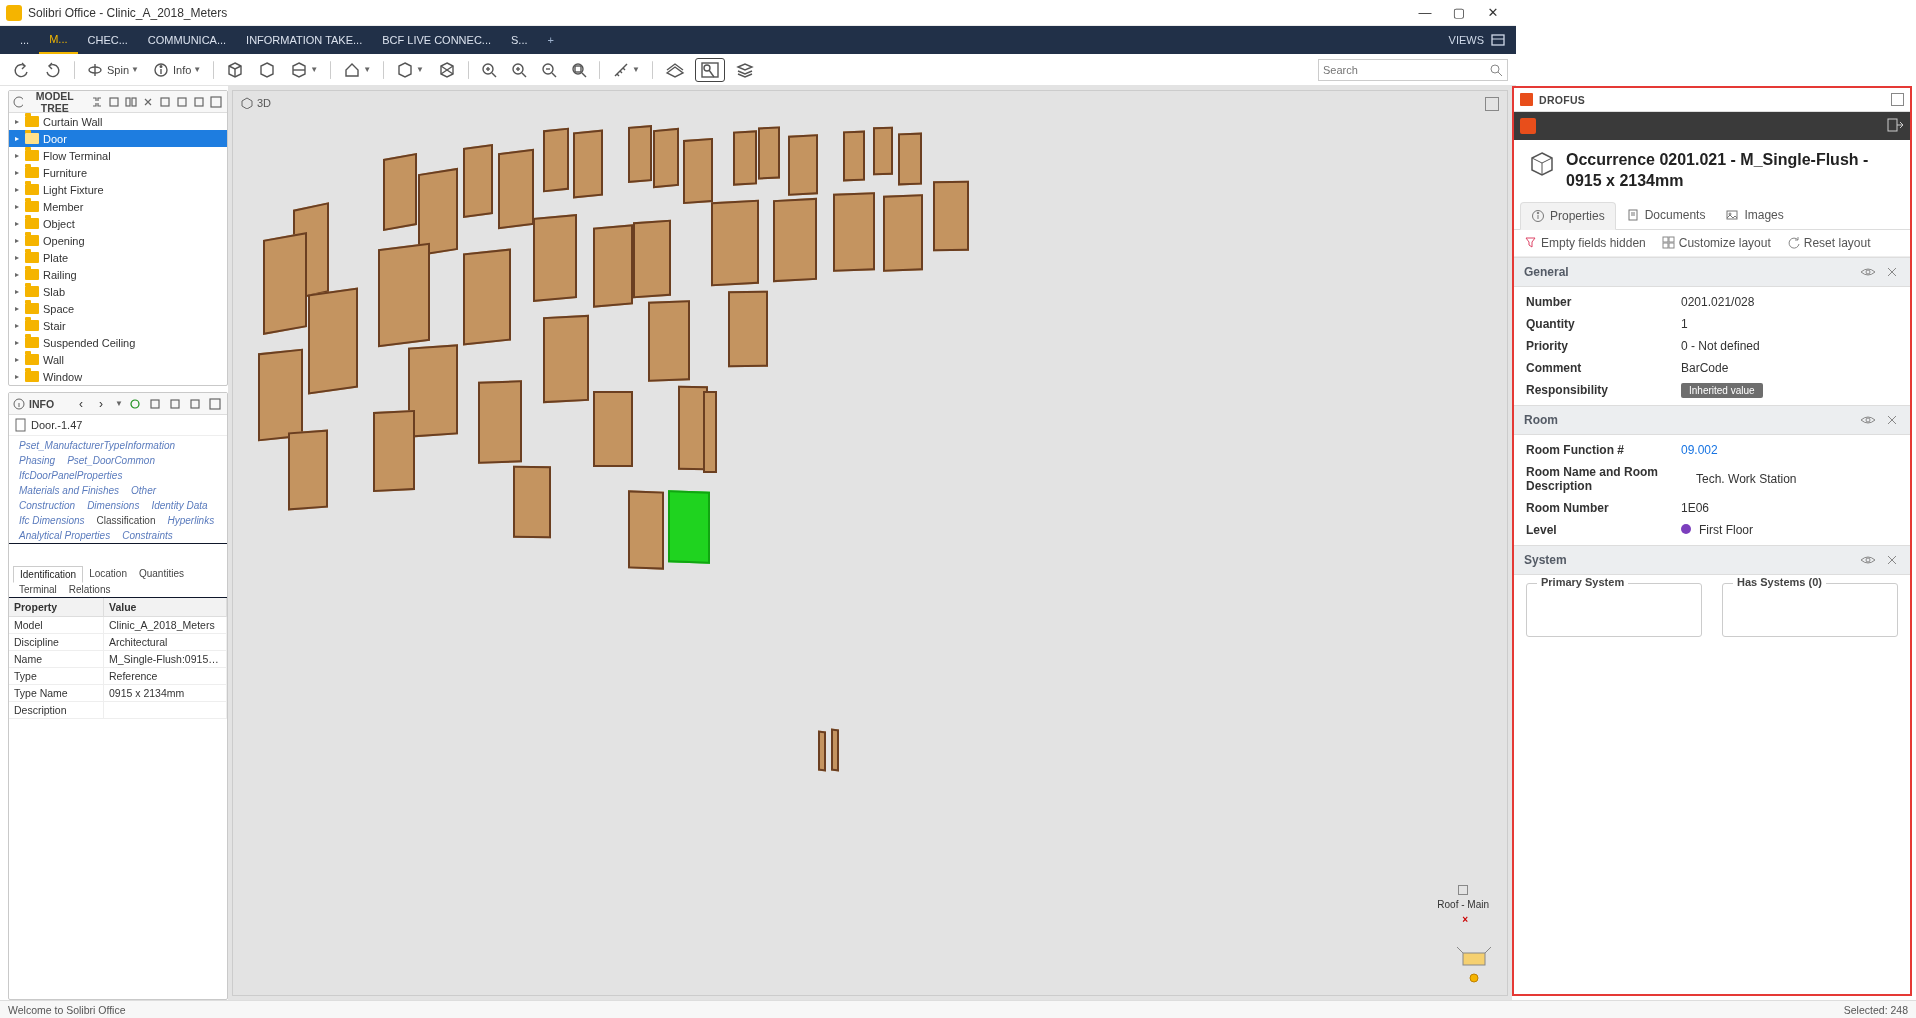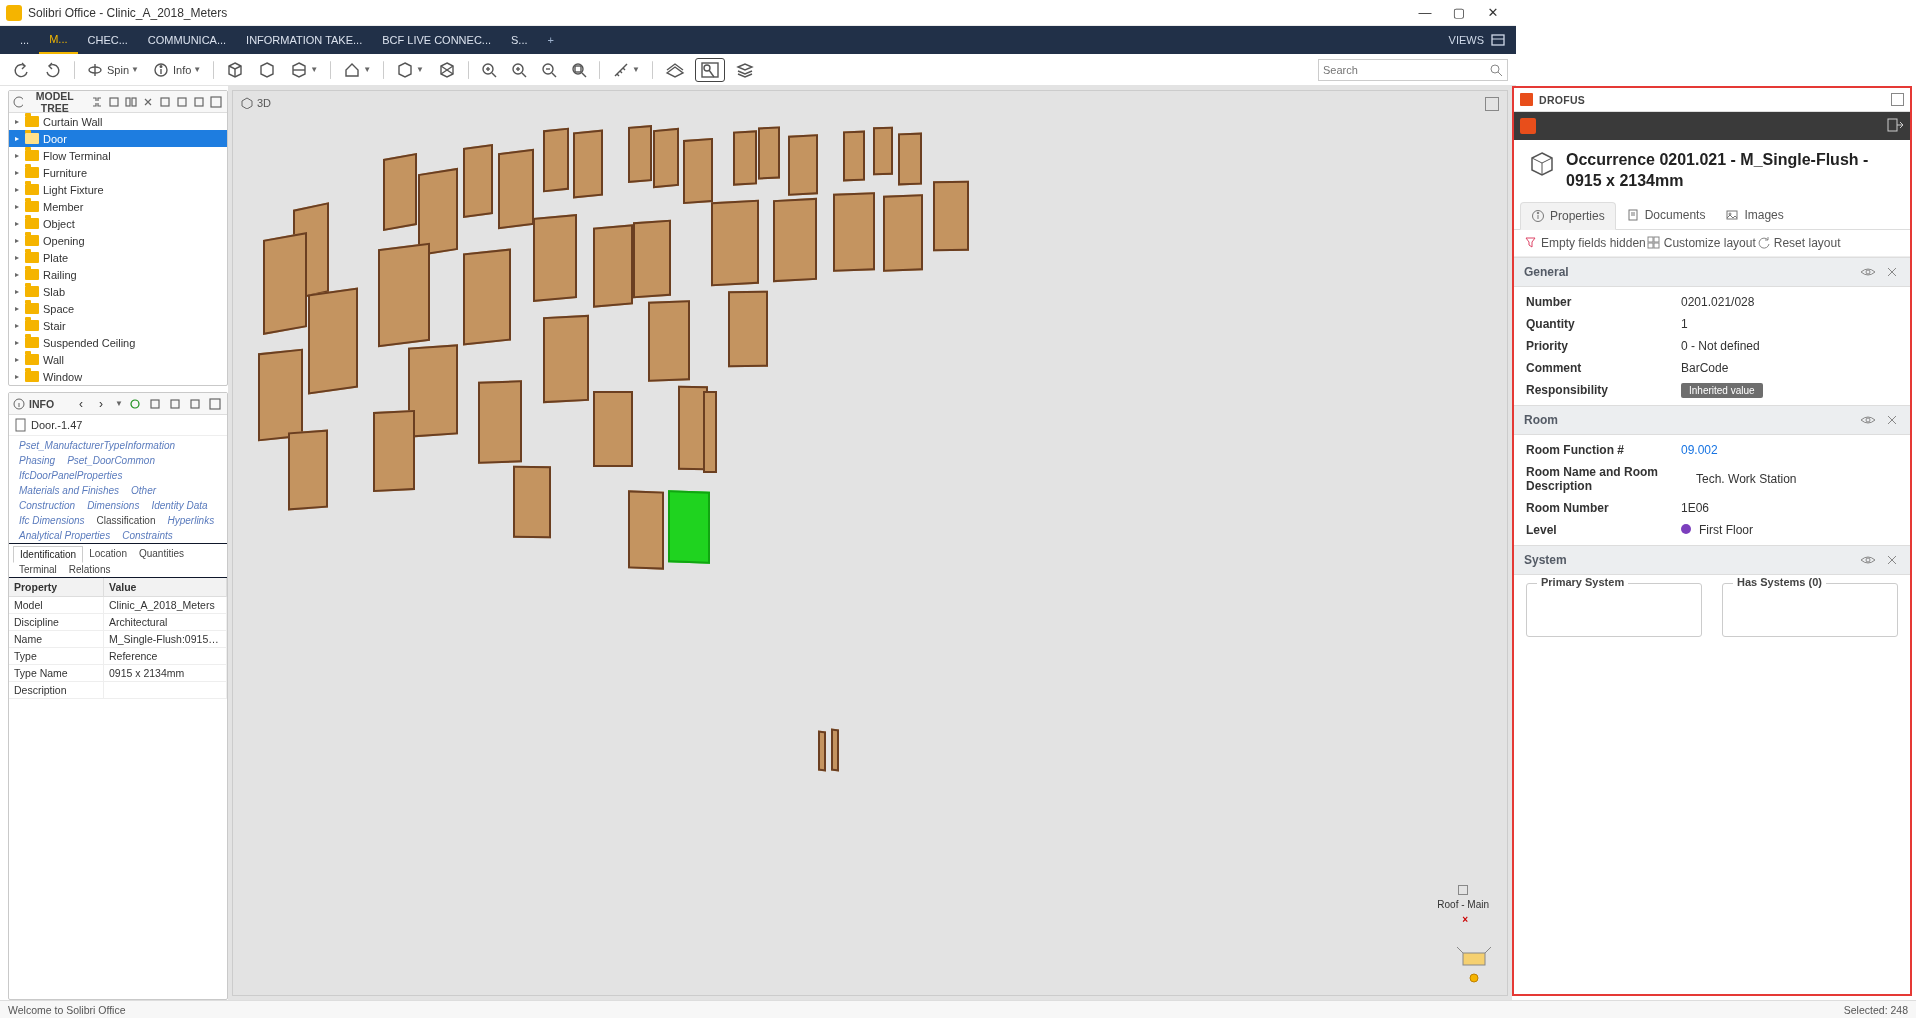--- a/index.html
+++ b/index.html
@@ -88,21 +88,21 @@
   .drofus-bar{height:28px;background:#3a3a3a;display:flex;align-items:center;padding:0 6px;justify-content:space-between;}
   .drofus-bar .logo{width:16px;height:16px;background:#e84e1b;border-radius:2px;}
   .drofus-bar .exit{color:#ccc;}
   .occ-header{display:flex;gap:10px;padding:10px 14px;align-items:flex-start;}
   .occ-icon{width:28px;height:28px;flex:0 0 auto;}
   .occ-title{font-size:16px;font-weight:700;color:#222;line-height:1.3;}
   .drofus-tabs{display:flex;border-bottom:1px solid #ddd;padding:0 6px;}
   .drofus-tab{display:flex;align-items:center;gap:5px;padding:6px 10px;font-size:12px;color:#555;}
   .drofus-tab.active{background:#f2f2f2;border:1px solid #ddd;border-bottom:1px solid #f2f2f2;margin-bottom:-1px;border-radius:4px 4px 0 0;}
   .drofus-tab svg{stroke:#777;fill:none;}
-  .drofus-tools{display:flex;align-items:center;gap:1px;padding:6px 10px;border-bottom:1px solid #eee;font-size:12px;color:#555;}
+  .drofus-tools{display:flex;align-items:center;gap:16px;padding:6px 10px;border-bottom:1px solid #eee;font-size:12px;color:#555;}
   .drofus-tools .itm{display:flex;align-items:center;gap:4px;}
   .drofus-tools svg{stroke:#888;fill:none;}
 
   .section-hd{background:#eceef0;padding:6px 10px;display:flex;align-items:center;font-size:12px;font-weight:700;color:#545b66;border-top:1px solid #ddd;border-bottom:1px solid #ddd;}
   .section-hd .spacer{flex:1;}
   .section-hd .icn{width:16px;height:16px;display:flex;align-items:center;justify-content:center;margin-left:8px;}
   .section-body{padding:4px 12px;}
   .field-row{display:flex;align-items:center;padding:4px 0;font-size:12px;}
   .field-row .lbl{width:155px;font-weight:700;color:#333;}
   .field-row .val{flex:1;color:#333;}
@@ -479,21 +479,21 @@
             <div class="info-tab">Other</div>
             <div class="info-tab">Construction</div>
             <div class="info-tab">Dimensions</div>
             <div class="info-tab">Identity Data</div>
             <div class="info-tab">Ifc Dimensions</div>
             <div class="info-tab normal">Classification</div>
             <div class="info-tab">Hyperlinks</div>
             <div class="info-tab">Analytical Properties</div>
             <div class="info-tab">Constraints</div>
           </div>
-        <div class="info-tabs" id="info-tabs-2" style="border-top:none;">
+        <div class="info-tabs" id="info-tabs-2" style="border-top:none;margin-top:20px;">
             <div class="info-tab normal active">Identification</div>
             <div class="info-tab normal">Location</div>
             <div class="info-tab normal">Quantities</div>
             <div class="info-tab normal">Terminal</div>
             <div class="info-tab normal">Relations</div>
           </div>
         <div class="prop-grid" id="prop-grid">
           <div class="hd">Property</div>
           <div class="hd">Value</div>
         <div class="cell">Model</div>

